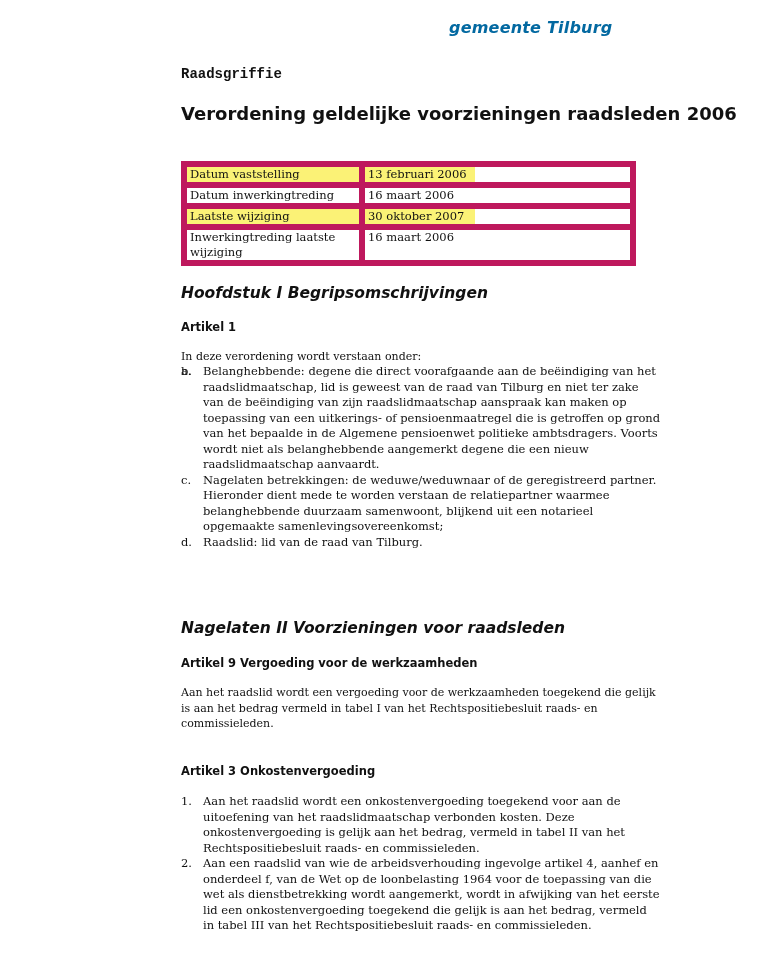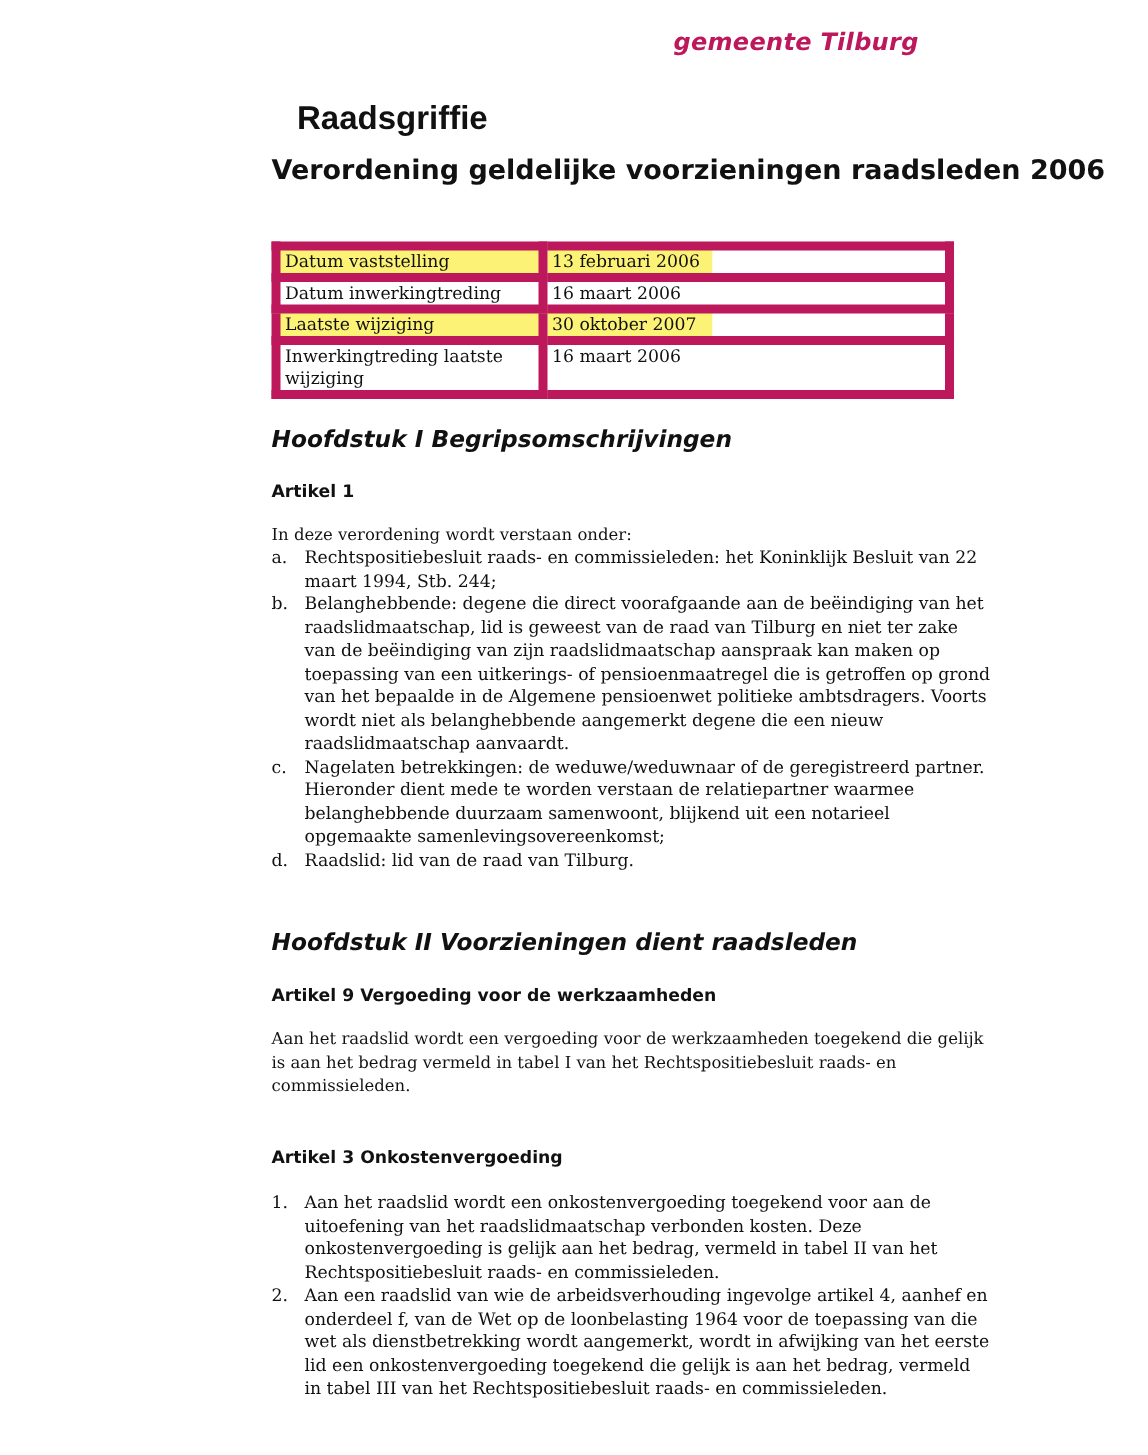--- a/index.html
+++ b/index.html
@@ -1,21 +1,21 @@
 <!DOCTYPE html>
 <html><head>
   <meta charset="utf-8">
   <style>
     html, body { margin: 0; padding: 0; background: #ffffff; }
     body { width: 765px; height: 970px; position: relative; overflow: hidden; color: #111; }
 
     .header-brand { position: absolute; left: 449px; top: 18px; font-family: "DejaVu Sans", sans-serif;
-      font-weight: bold; font-style: italic; font-size: 16px; color: #be185d; letter-spacing: 0.2px; }
+      font-weight: bold; font-style: italic; font-size: 16px; color: #0369a1; letter-spacing: 0.2px; }
 
-    .h-dept { position: absolute; left: 198px; top: 66px; font-family: Liberation Sans, sans-serif; font-weight: bold; font-size: 22px; }
+    .h-dept { position: absolute; left: 181px; top: 66px; font-family: Liberation Mono, monospace; font-weight: bold; font-size: 14px; }
     .h-title { position: absolute; left: 181px; top: 103px; width: 560px; font-family: "DejaVu Sans", sans-serif; font-weight: bold; font-size: 18px; line-height: 22px; }
 
     table.meta { position: absolute; left: 181px; top: 161px; border-collapse: collapse;
       font-family: "DejaVu Serif", "Liberation Serif", serif; font-size: 11.5px; }
     table.meta td { border: 6px solid #be185d; padding: 0 3px; vertical-align: top; line-height: 15px; }
     table.meta td.c1 { width: 166px; }
     table.meta td.c2 { width: 259px; }
     .cellhl { background: #fbf276; }
     .cellhl-part { background: linear-gradient(to right, #fbf276 0, #fbf276 110px, #ffffff 110px); margin-left: 20px; }
 
@@ -55,37 +55,36 @@
 </tbody>
   </table>
 
 <div class="h-chap" style="top:284px;">Hoofdstuk I Begripsomschrijvingen</div>
 <div class="h-art" style="top:320px;">Artikel 1</div>
 <div class="para" style="top:349px;">In deze verordening wordt verstaan onder:</div>
 
 <ul class="list" style="top:364px;">
   <li>
     <span class="marker">a.</span>
-    <span>Rechtspositiebesluit raads- en commissieleden: het Koninklijk Besluit van 22 maart 1994, Stb. 244;</span>
   </li>
   <li>
     <span class="marker">b.</span>
     <span>Belanghebbende: degene die direct voorafgaande aan de beëindiging van het raadslidmaatschap, lid is geweest van de raad van Tilburg en niet ter zake van de beëindiging van zijn raadslidmaatschap aanspraak kan maken op toepassing van een uitkerings- of pensioenmaatregel die is getroffen op grond van het bepaalde in de Algemene pensioenwet politieke ambtsdragers. Voorts wordt niet als belanghebbende aangemerkt degene die een nieuw raadslidmaatschap aanvaardt.</span>
   </li>
   <li>
     <span class="marker">c.</span>
     <span>Nagelaten betrekkingen: de weduwe/weduwnaar of de geregistreerd partner. Hieronder dient mede te worden verstaan de relatiepartner waarmee belanghebbende duurzaam samenwoont, blijkend uit een notarieel opgemaakte samenlevingsovereenkomst;</span>
   </li>
   <li>
     <span class="marker">d.</span>
     <span>Raadslid: lid van de raad van Tilburg.</span>
   </li>
 </ul>
 
-<div class="h-chap" style="top:619px;">Hoofdstuk II Voorzieningen dient raadsleden</div>
+<div class="h-chap" style="top:619px;">Nagelaten II Voorzieningen voor raadsleden</div>
 <div class="h-art" style="top:656px;">Artikel 9 Vergoeding voor de werkzaamheden</div>
 <div class="para" style="top:685px;">Aan het raadslid wordt een vergoeding voor de werkzaamheden toegekend die gelijk is aan het bedrag vermeld in tabel I van het Rechtspositiebesluit raads- en commissieleden.</div>
 
 <div class="h-art" style="top:764px;">Artikel 3 Onkostenvergoeding</div>
 <ul class="list" style="top:794px;">
   <li>
     <span class="marker">1.</span>
     <span>Aan het raadslid wordt een onkostenvergoeding toegekend voor aan de uitoefening van het raadslidmaatschap verbonden kosten. Deze onkostenvergoeding is gelijk aan het bedrag, vermeld in tabel II van het Rechtspositiebesluit raads- en commissieleden.</span>
   </li>
   <li>

